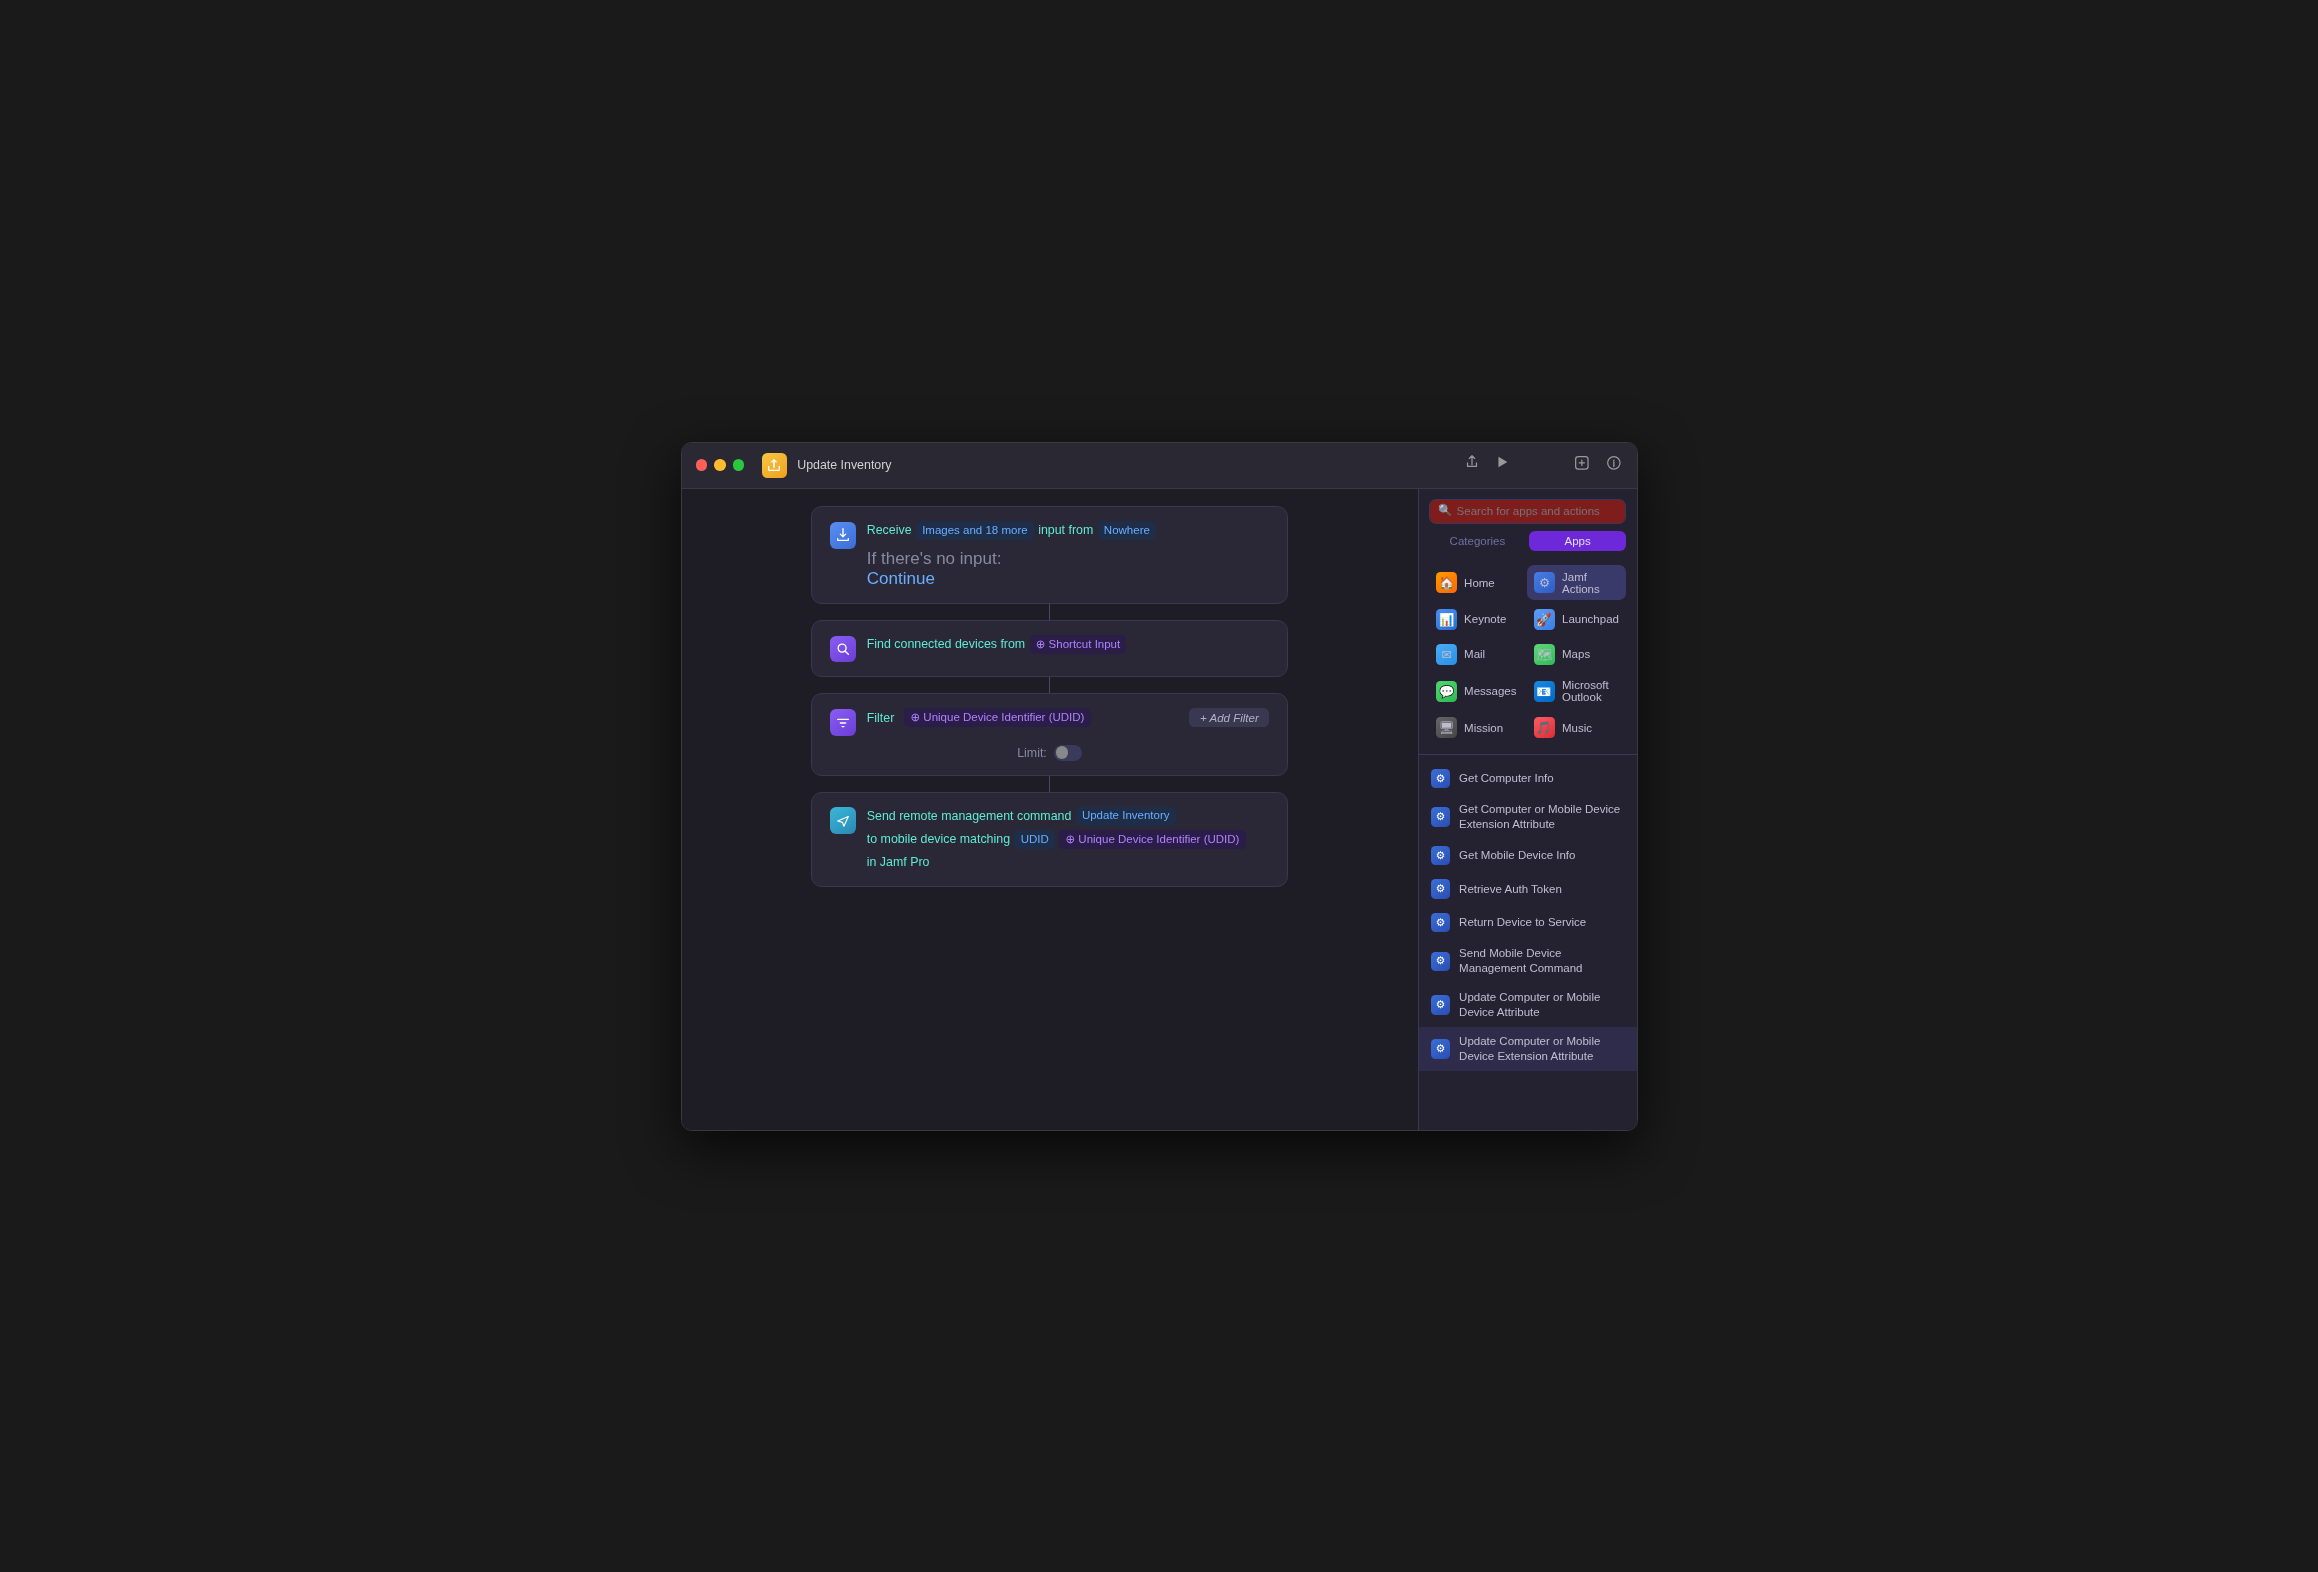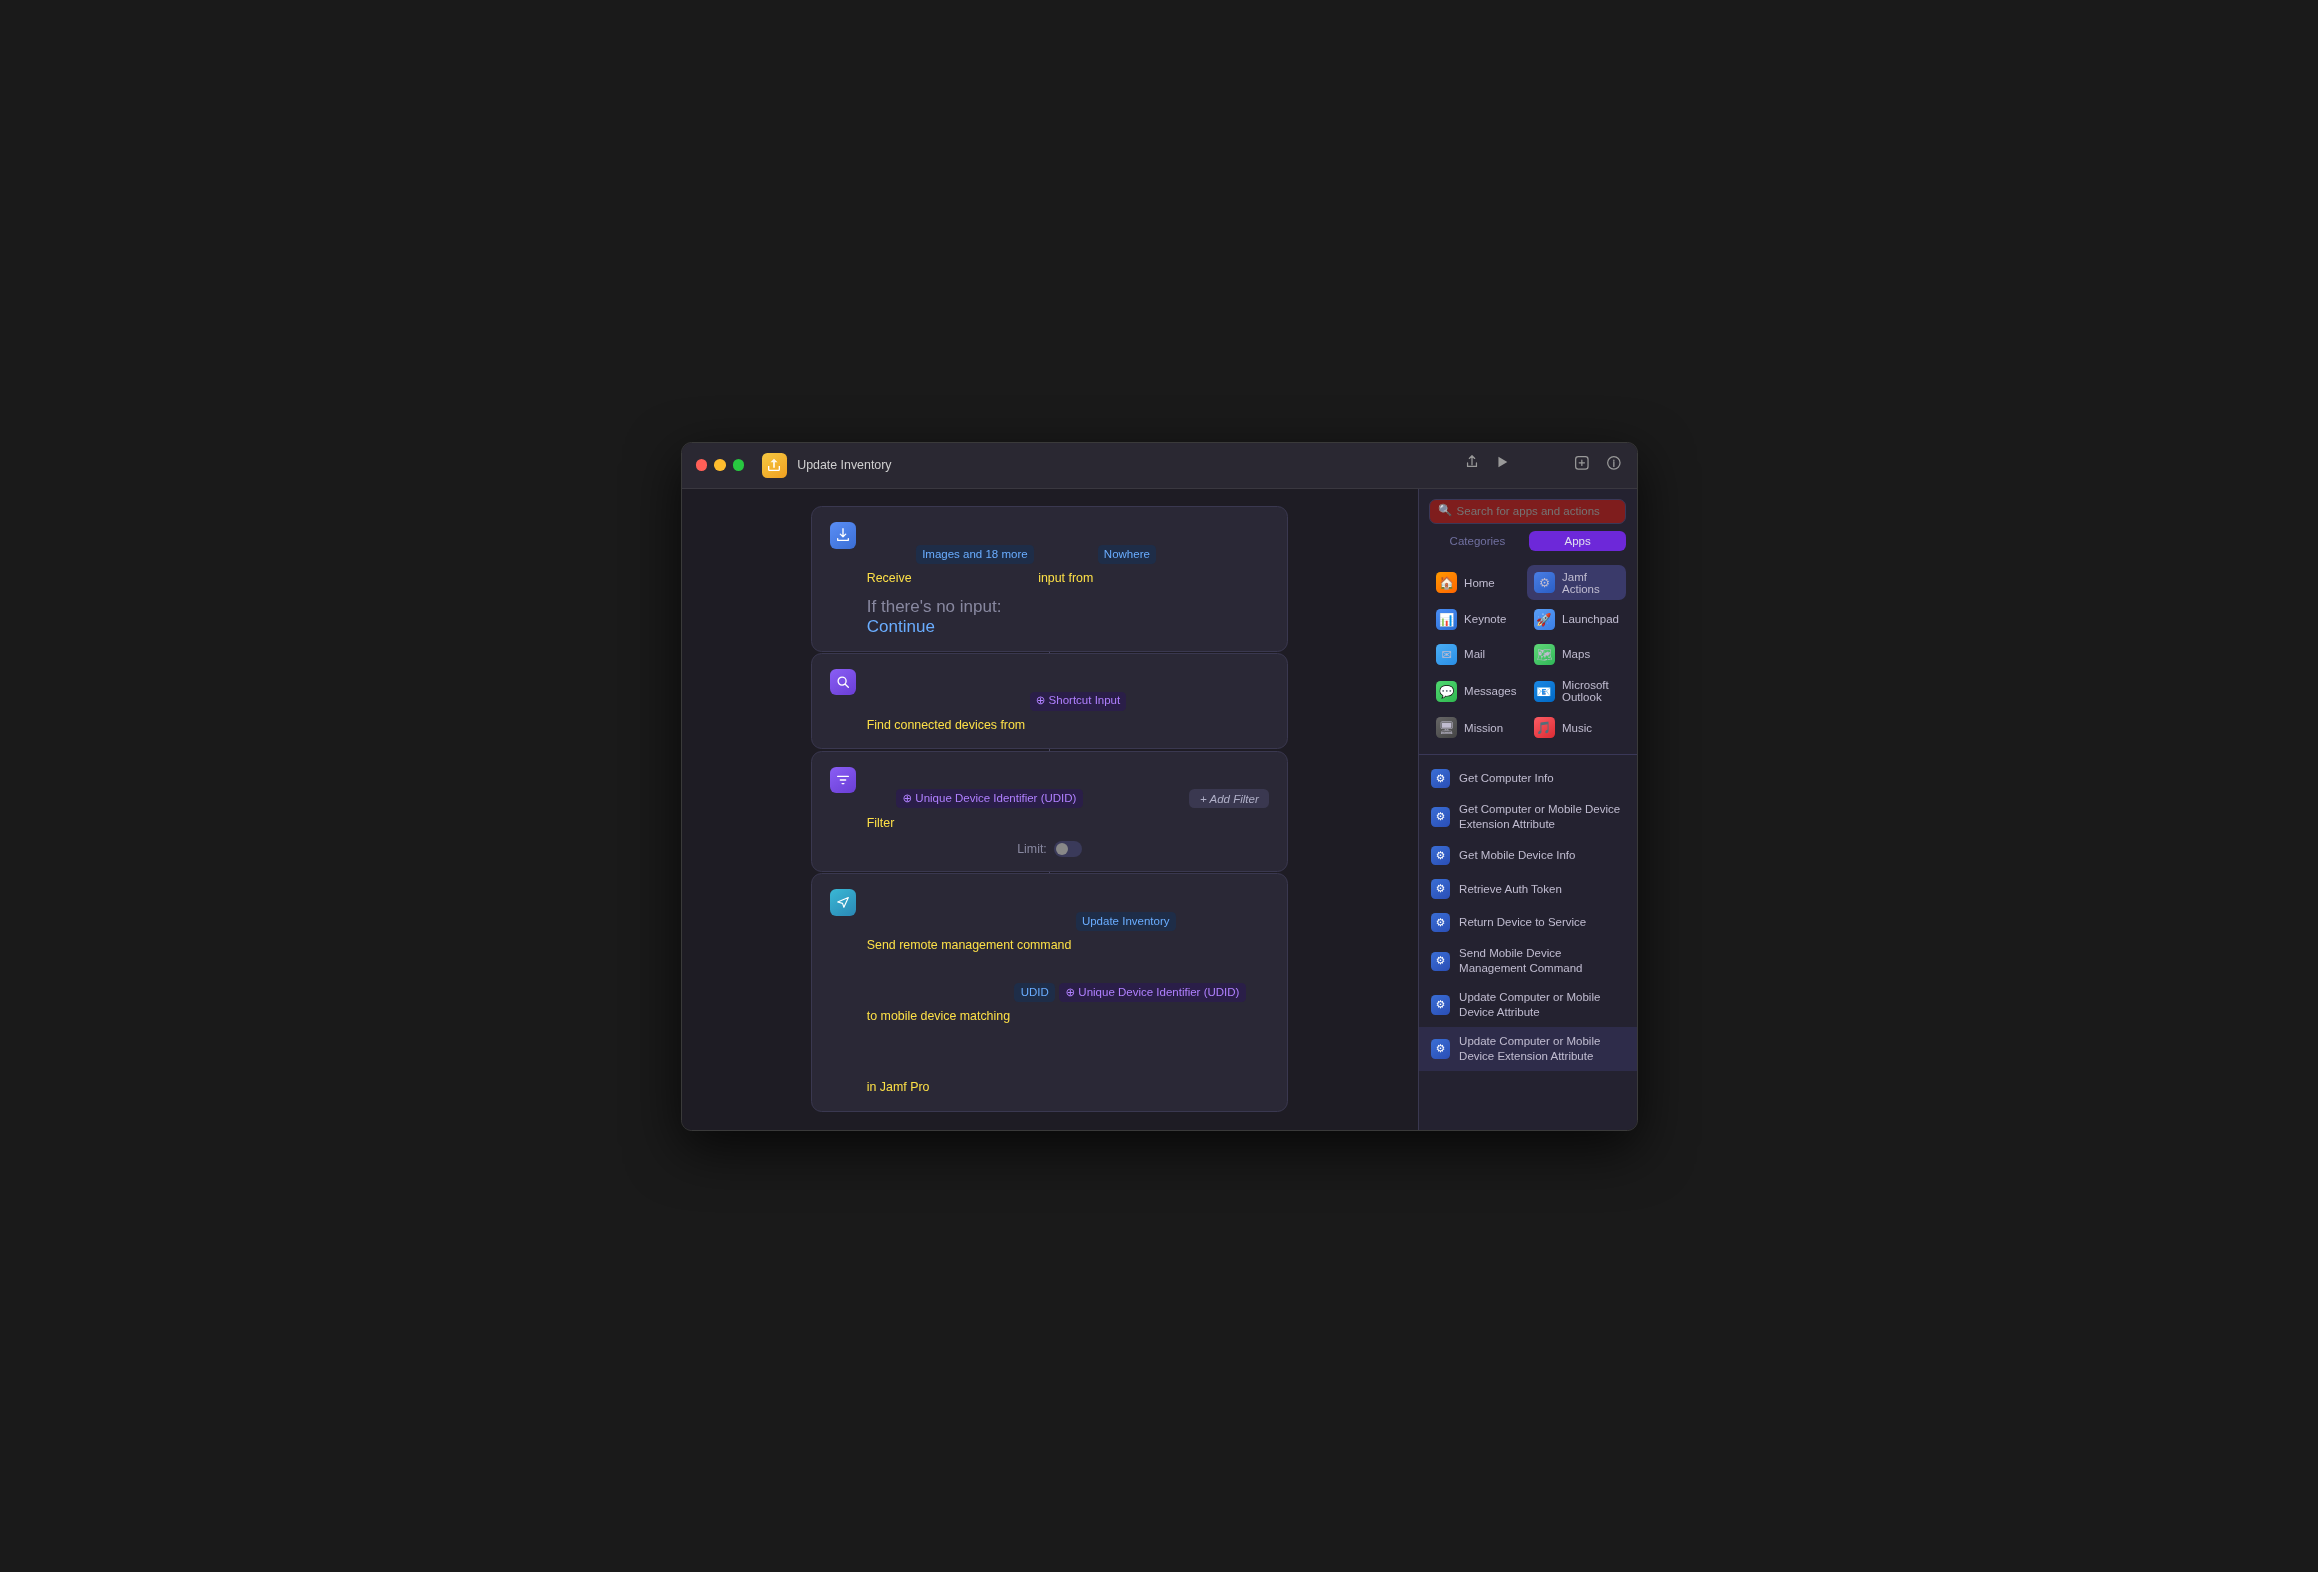--- a/index.html
+++ b/index.html
@@ -129,23 +129,22 @@
     .card-row {
       display: flex;
       align-items: center;
       flex-wrap: wrap;
       gap: 4.4px;
       font-size: 12.4px;
       color: #c0bcd0;
       line-height: 1.5;
     }
     .card-label {
-      color: #fde047;
+      color: #5eead4;
       font-weight: 500;
-      margin-top: 48px;
     }
     .card-chip {
       background: #3a3050;
       border-radius: 4.4px;
       padding: 0.9px 6.2px;
       color: #6aadff;
       font-size: 11.5px;
       cursor: pointer;
     }
     .card-chip.blue { color: #6aadff; background: #1e2d48; }
@@ -429,21 +428,21 @@
 
       <div class="flow-card">
         <div class="flow-card-header">
           <div class="card-icon purple">
             <svg width="16" height="16" viewBox="0 0 18 18" fill="none">
               <path d="M3 5H15M6 9H12M8 13H10" stroke="white" stroke-width="1.5" stroke-linecap="round"></path>
             </svg>
           </div>
           <div class="card-content">
             <div class="card-row filter-row">
-              <div style="display:flex;align-items:center;gap:2px;flex-wrap:wrap;text-align:center;">
+              <div style="display:flex;align-items:center;gap:10px;flex-wrap:wrap;text-align:center;">
                 <span class="card-label">Filter</span>
                 <span class="card-chip purple">
                   <span style="color:#b080ff">⊕</span>
                   <span>Unique Device Identifier (UDID)</span>
                 </span>
               </div>
               <button class="add-filter-btn">+ Add Filter</button>
             </div>
           </div>
         </div>

